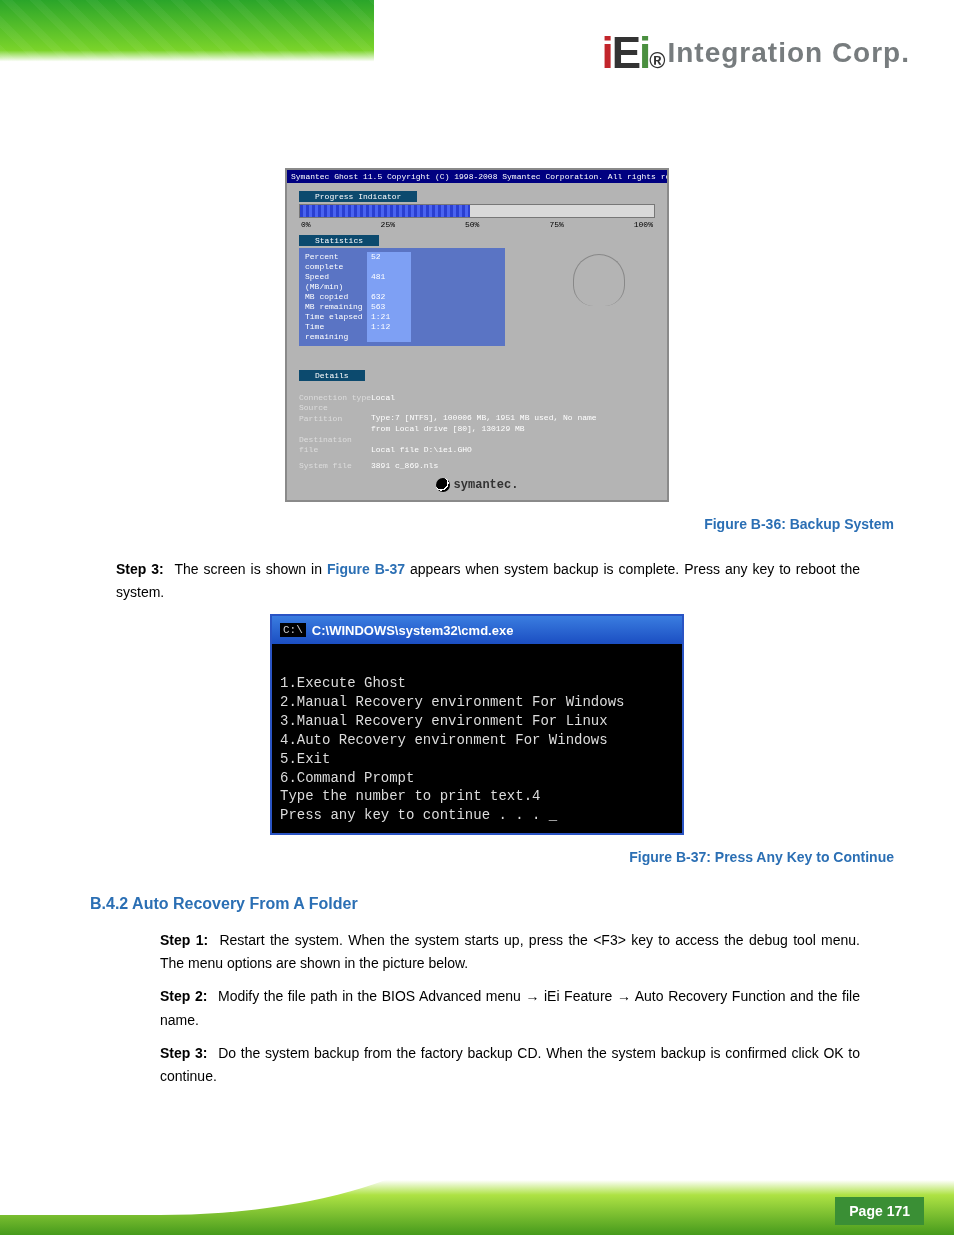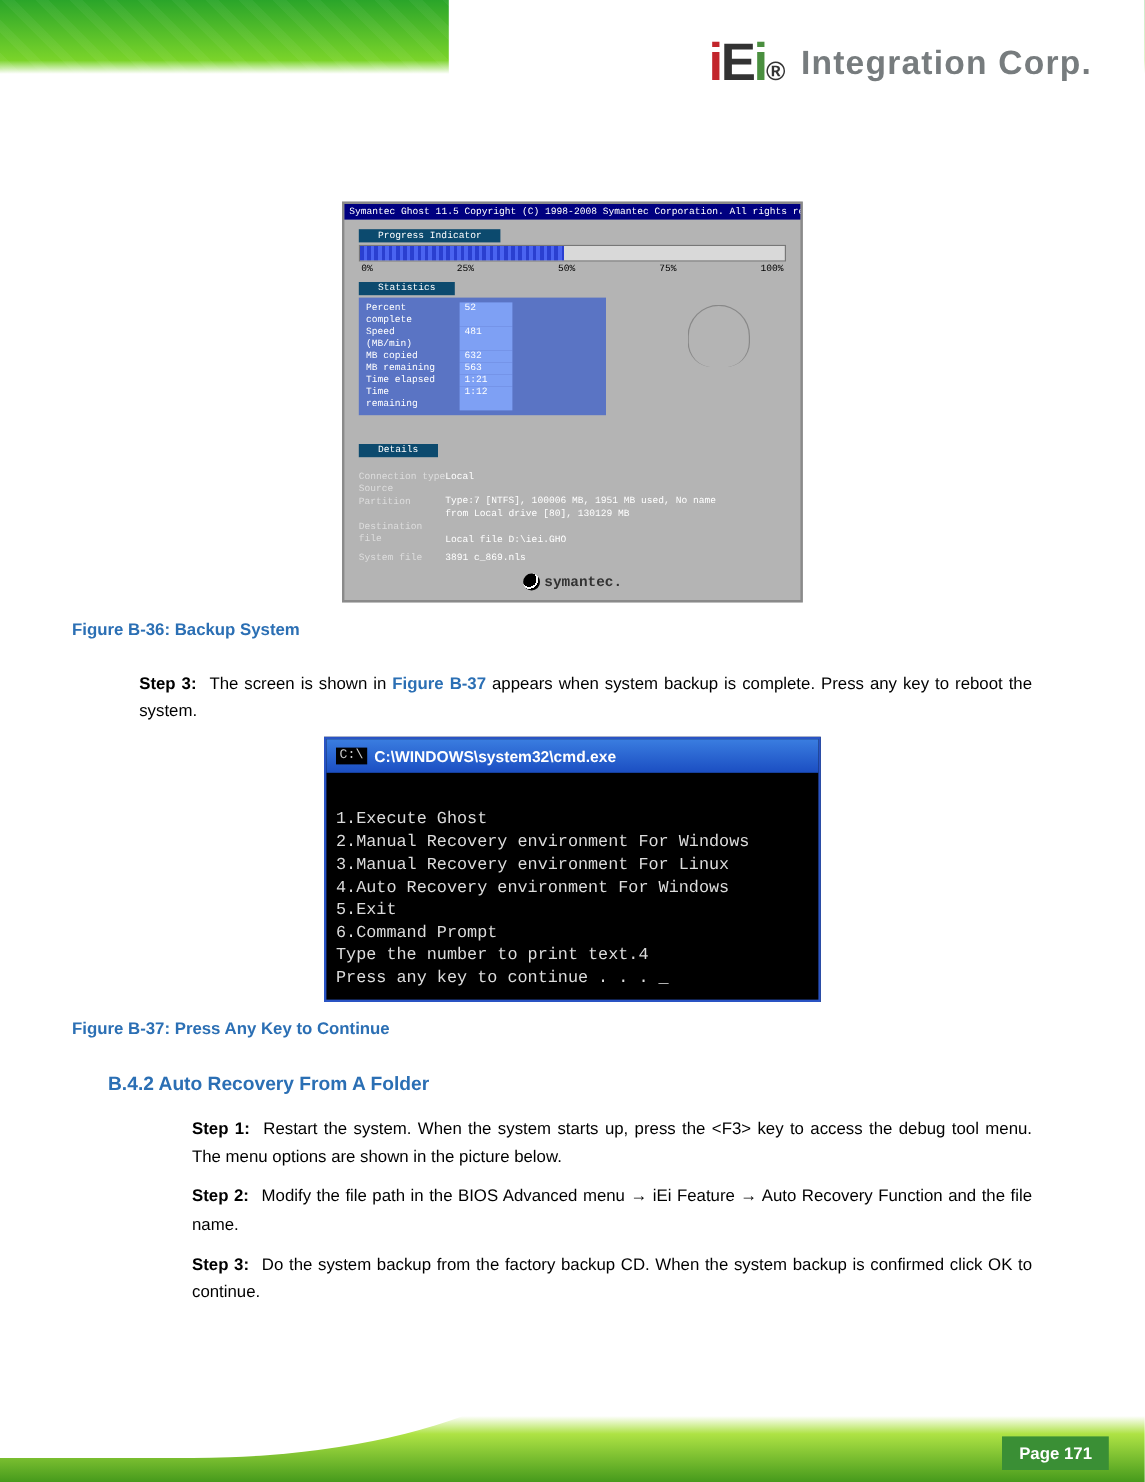--- a/index.html
+++ b/index.html
@@ -31,21 +31,21 @@
     top: -20px; right: -60px;
     width: 640px; height: 160px;
     border-bottom-left-radius: 140px 80px;
     background: #fff;
   }
   .header-logo {
     position: absolute;
     top: 28px; right: 44px;
     display: flex;
     align-items: center;
-    gap: 15px;
+    gap: 4px;
   }
   .iei {
     font-size: 44px;
     font-weight: 900;
     color: #333;
     letter-spacing: -2px;
     position: relative;
   }
   .iei .dot1 { color: #c2252b; }
   .iei .dot2 { color: #4a8f3f; }
@@ -129,21 +129,21 @@
   }
   .stats-box {
     background: #5a74c4;
     color: #fff;
     padding: 4px 6px;
     width: 58%;
     font-size: 8px;
     line-height: 1.25;
     position: relative;
   }
-  .stats-row { display: flex; gap: 16px; }
+  .stats-row { display: flex; }
   .stats-row .lbl { width: 62px; }
   .stats-row .val { background: #7ea0f4; padding: 0 4px; min-width: 44px; }
   .ghost-logo {
     position: absolute;
     right: -120px; top: 6px;
     width: 52px; height: 52px;
     border: 1px solid #888;
     border-radius: 50% 50% 40% 40%;
     border-bottom: none;
   }
@@ -158,21 +158,21 @@
   .symantec-bar .sym-icon {
     display:inline-block;
     width:14px;height:14px;
     background: radial-gradient(circle at 35% 35%, #000 0 48%, #fff 48% 60%, #000 60% 100%);
     border-radius:50%;
     vertical-align:middle;
     margin-right:4px;
   }
   
   .fig-cap {
-    text-align: left;
+    text-align: right;
     font-weight: bold;
     color: #2b6fb4;
     font-size: 14px;
     margin: 14px 0 26px;
   }
   
   .step {
     font-size: 14px;
     line-height: 1.65;
     margin: 0 34px 10px 56px;

